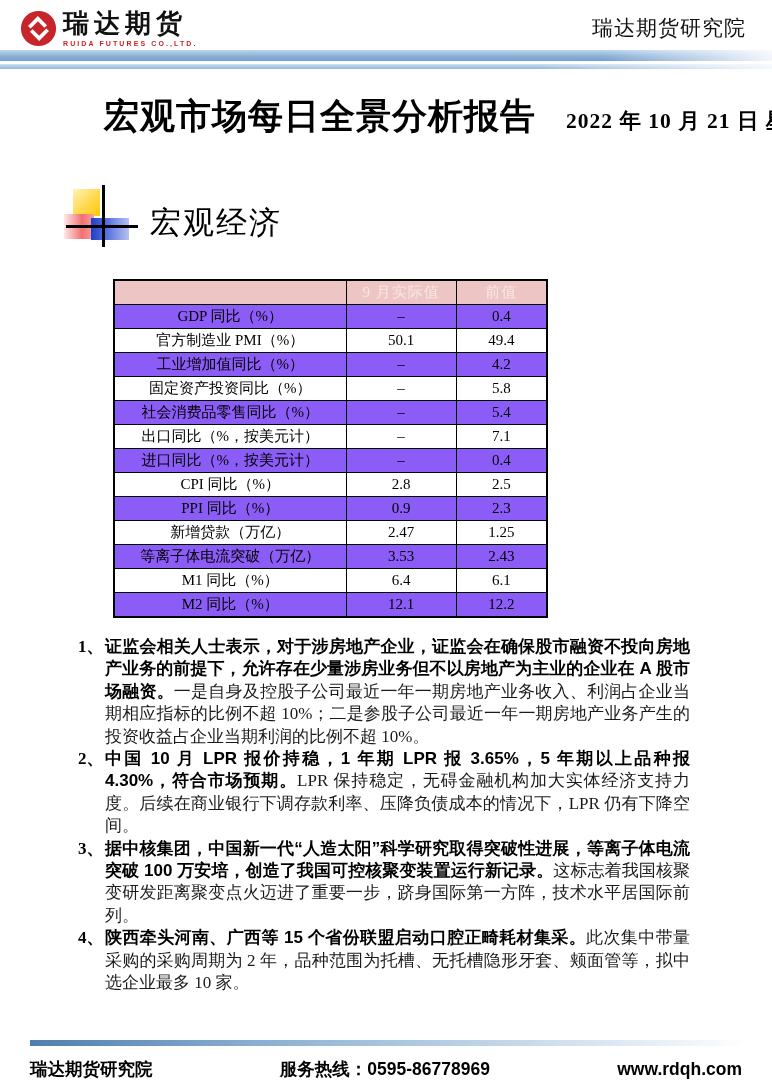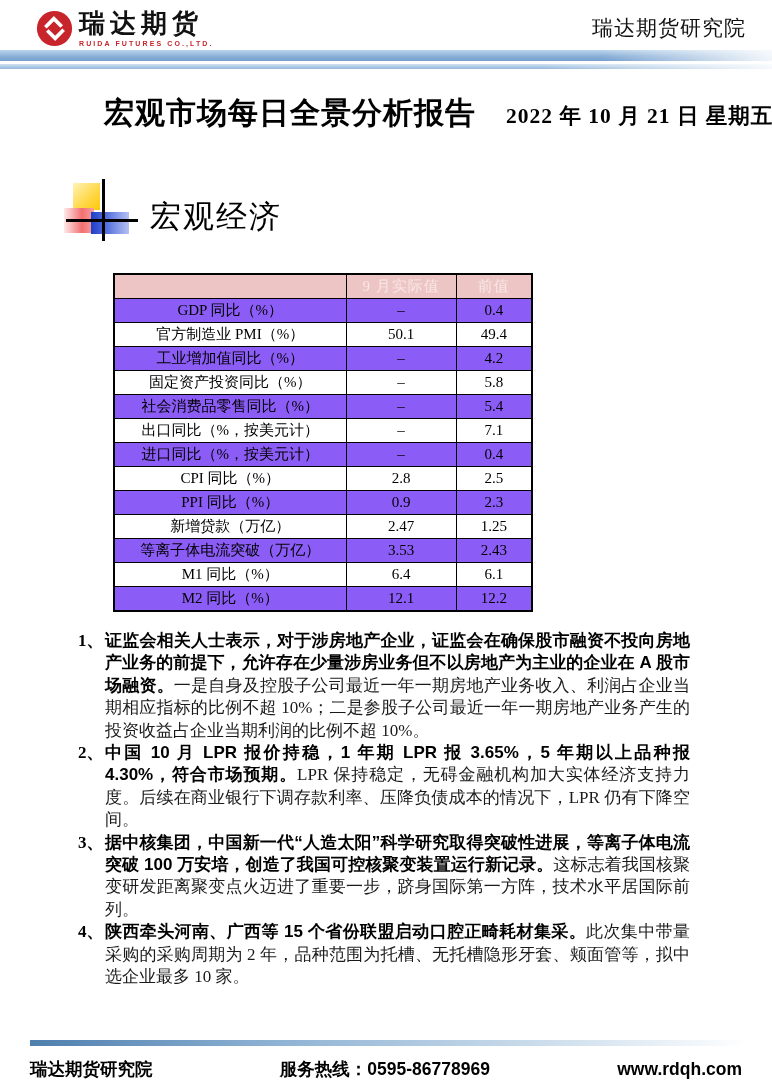--- a/index.html
+++ b/index.html
@@ -4,21 +4,21 @@
 <style>
   * { margin:0; padding:0; box-sizing:border-box; }
   html,body { background:#fff; }
   .page {
     position:relative; width:772px; height:1089px; margin:0 auto;
     background:#ffffff; overflow:hidden; color:#000;
     font-family:"Liberation Serif","DejaVu Serif",serif;
   }
 
   
-  .header { position:relative; height:50px; padding:9px 28px 0 36px; }
+  .header { position:relative; height:50px; padding:9px 28px 0 20px; }
   .logo { display:flex; align-items:flex-start; }
   .logo-emblem { width:37px; height:37px; margin-top:1px; }
   .logo-textcol { margin-left:6px; }
   .logo-brand {
     font-family:"Liberation Sans","DejaVu Sans",sans-serif;
     font-weight:900; font-size:26px; letter-spacing:5px; line-height:28px; color:#111;
   }
   .logo-sub {
     font-family:"Liberation Sans","DejaVu Sans",sans-serif;
     font-size:7px; letter-spacing:2.1px; color:#c8242b; margin-top:3px; font-weight:700;
@@ -41,21 +41,21 @@
     background:
       linear-gradient(to right, rgba(255,255,255,0) 70%, rgba(255,255,255,.9)),
       linear-gradient(to bottom, #cfe2f2 0%, #94b7db 100%);
   }
 
   
   .title-row { margin:24px 0 0 104px; white-space:nowrap; }
   .report-title {
     display:inline-block;
     font-family:"Liberation Sans","DejaVu Sans",sans-serif;
-    font-weight:900; font-size:30px; letter-spacing:1px; color:#000;
+    font-weight:900; font-size:35px; letter-spacing:1px; color:#000;
   }
   .report-date {
     display:inline-block; margin-left:26px;
     font-weight:700; font-size:21.5px; letter-spacing:1px; color:#000;
   }
 
   
   .section-head { position:relative; margin:45px 0 0 64px; height:64px; }
   .sec-icon { position:absolute; left:0; top:0; width:100px; height:64px; }
   .sq-yellow { position:absolute; left:9px; top:4px; width:27px; height:27px;
@@ -76,21 +76,21 @@
     margin:30px 0 0 113px;
     border-collapse:collapse; border:2px solid #000000;
     font-size:15px; text-align:center;
   }
   .macro-table td, .macro-table th {
     border:1px solid #000; height:23px; line-height:23px;
     font-weight:400; padding:0 4px; white-space:nowrap;
   }
   .col-label { width:232px; }
   .col-cur   { width:110px; }
-  .col-prev  { width:76px;  }
+  .col-prev  { width:91px;  }
   .thead-row th { background:#edc5c5; color:#f8e7e7; font-size:15px; letter-spacing:1px; }
   tr.pink td { background:#8b5cf6; }
 
   
   .news { margin:18px 82px 0 78px; }
   .news-item { display:flex; }
   .news-num {
     flex:none; width:27px; font-weight:700; font-size:17px; line-height:22.4px;
   }
   .news-body {

